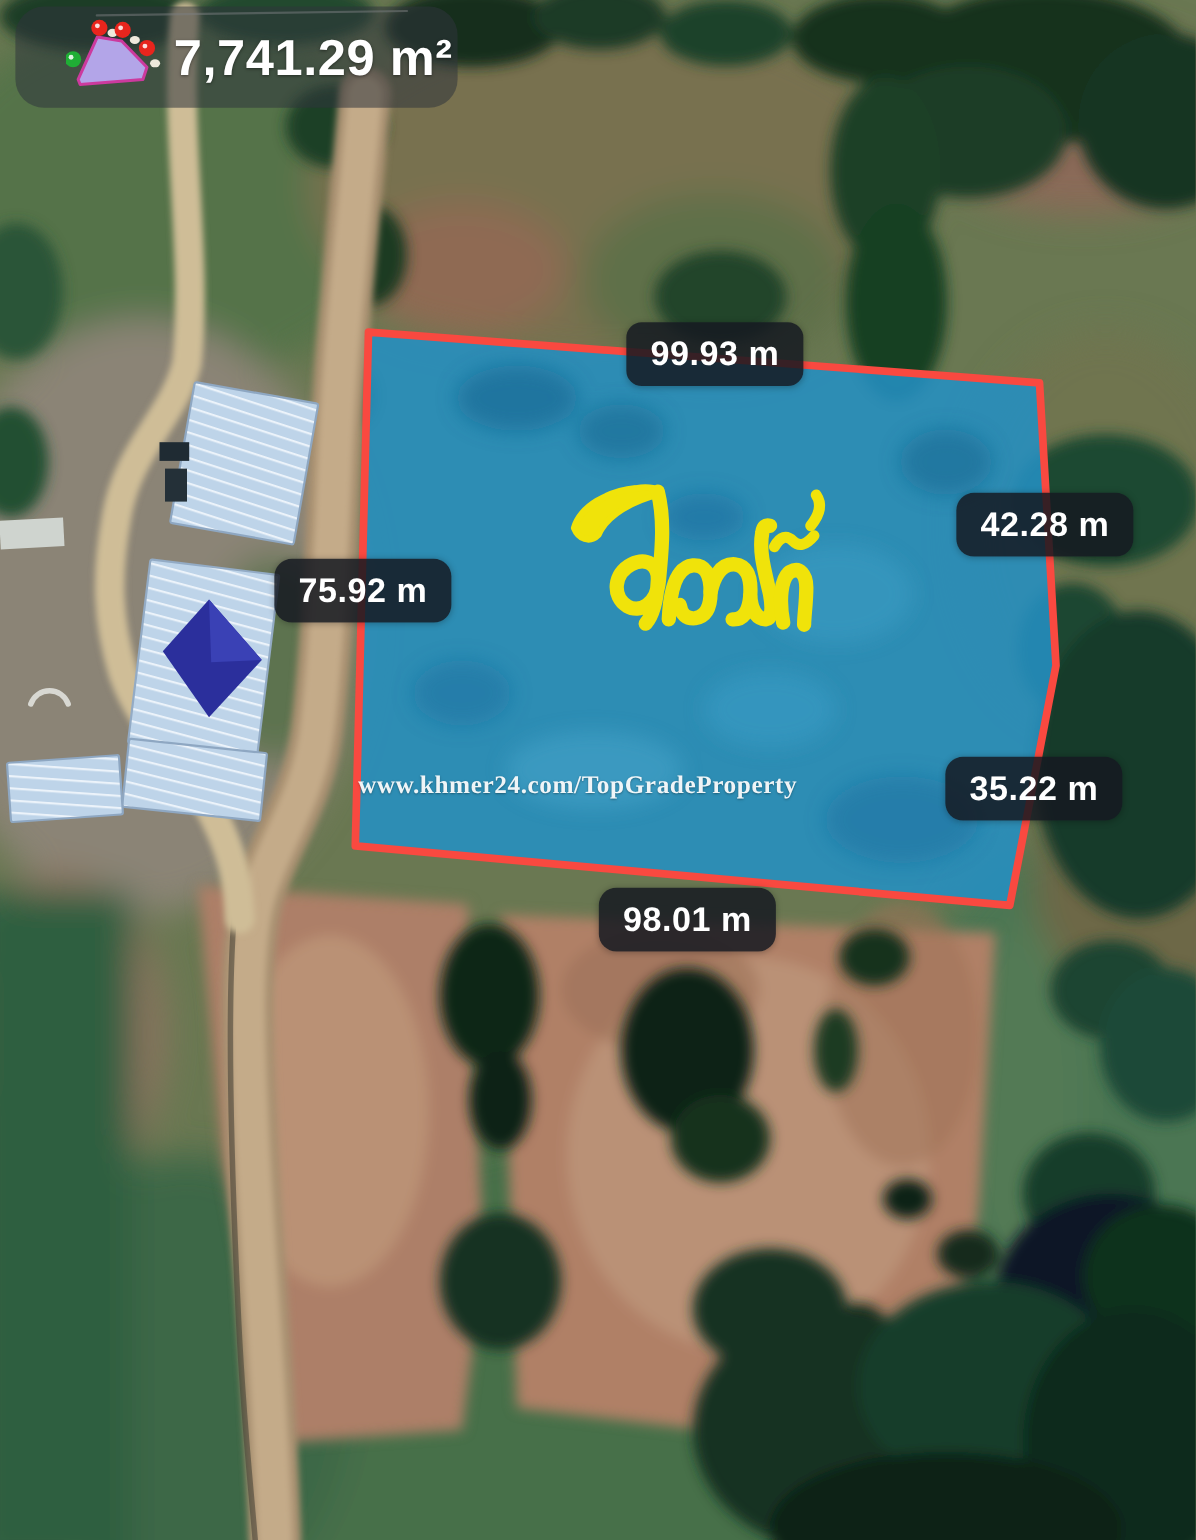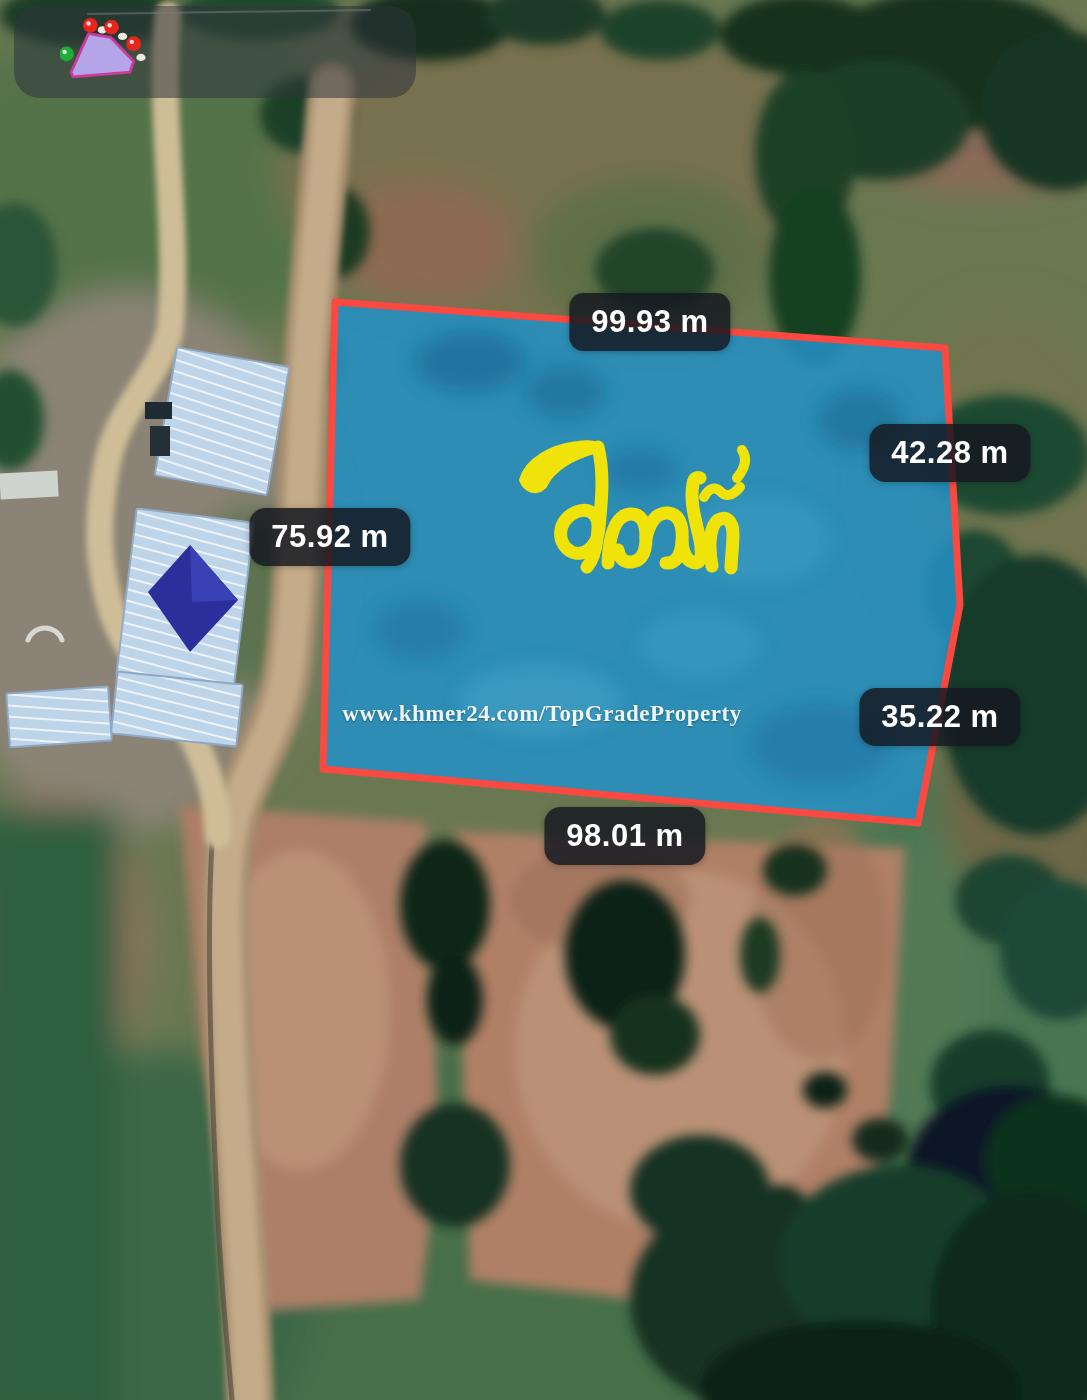--- a/index.html
+++ b/index.html
@@ -19,41 +19,41 @@
     transform:translate(-50%,-50%);
     display:inline-flex;align-items:center;justify-content:center;
     height:58px;padding:0 22px;
     background:var(--badge-bg,rgba(21,25,33,.85));
     border-radius:16px;
     color:#fff;font-size:31px;font-weight:700;letter-spacing:.5px;
     white-space:nowrap;
     box-shadow:0 1px 6px rgba(0,0,0,.25);
   }
   .m-top{left:650px;top:322px;border-radius:14px;}
-  .m-right-upper{left:950px;top:453px;}
+  .m-right-upper{left:950px;top:477px;}
   .m-left{left:330px;top:537px;text-align:right;}
   .m-right-lower{left:940px;top:717px;}
   .m-bottom{left:625px;top:836px;}
   
   .area-badge{
     position:absolute;left:14px;top:6px;
     width:402px;height:92px;
     background:var(--area-badge-bg,rgba(48,52,60,.55));
     border-radius:26px;
     display:flex;align-items:center;
     padding-left:46px;box-sizing:border-box;
   }
   .area-badge .icon{width:92px;height:74px;flex:0 0 auto;margin-right:6px;}
   .area-badge .val{
     color:#fff;font-size:46px;font-weight:700;letter-spacing:.5px;
     text-shadow:0 1px 3px rgba(0,0,0,.45);white-space:nowrap;
   }
   
   .watermark{
-    position:absolute;left:542px;top:714px;transform:translate(-50%,-50%);
+    position:absolute;left:525px;top:714px;transform:translate(-50%,-50%);
     font-family:"Liberation Serif",serif;
     font-size:23px;font-weight:600;letter-spacing:.5px;
     color:var(--watermark-white,rgba(255,255,255,.93));
     text-shadow:0 1px 2px rgba(0,0,0,.35);
     white-space:nowrap;
     text-align:right;
   }
 </style>
 </head>
 <body>
@@ -234,20 +234,21 @@
       <ellipse cx="88" cy="46" rx="5" ry="4" fill="#efe9dc"></ellipse>
       <circle cx="33" cy="11" r="8" fill="#e8251d"></circle>
         <circle cx="31" cy="9" r="2.4" fill="#ffffff" opacity=".85"></circle>
       <circle cx="56" cy="13" r="8" fill="#e8251d"></circle>
         <circle cx="54" cy="11" r="2.4" fill="#ffffff" opacity=".85"></circle>
       <circle cx="80" cy="31" r="8" fill="#e8251d"></circle>
         <circle cx="78" cy="29" r="2.4" fill="#ffffff" opacity=".85"></circle>
       <circle cx="7" cy="42" r="8" fill="#1fae35"></circle>
         <circle cx="5" cy="40" r="2.4" fill="#ffffff" opacity=".85"></circle>
     </svg>
+    <span class="val">7,741.29 m²</span>
   </div>
 
   <div class="m-badge m-top">
     <span>99.93 m</span>
   </div>
   <div class="m-badge m-right-upper">
     <span>42.28 m</span>
   </div>
   <div class="m-badge m-left">
     <span>75.92 m</span>

